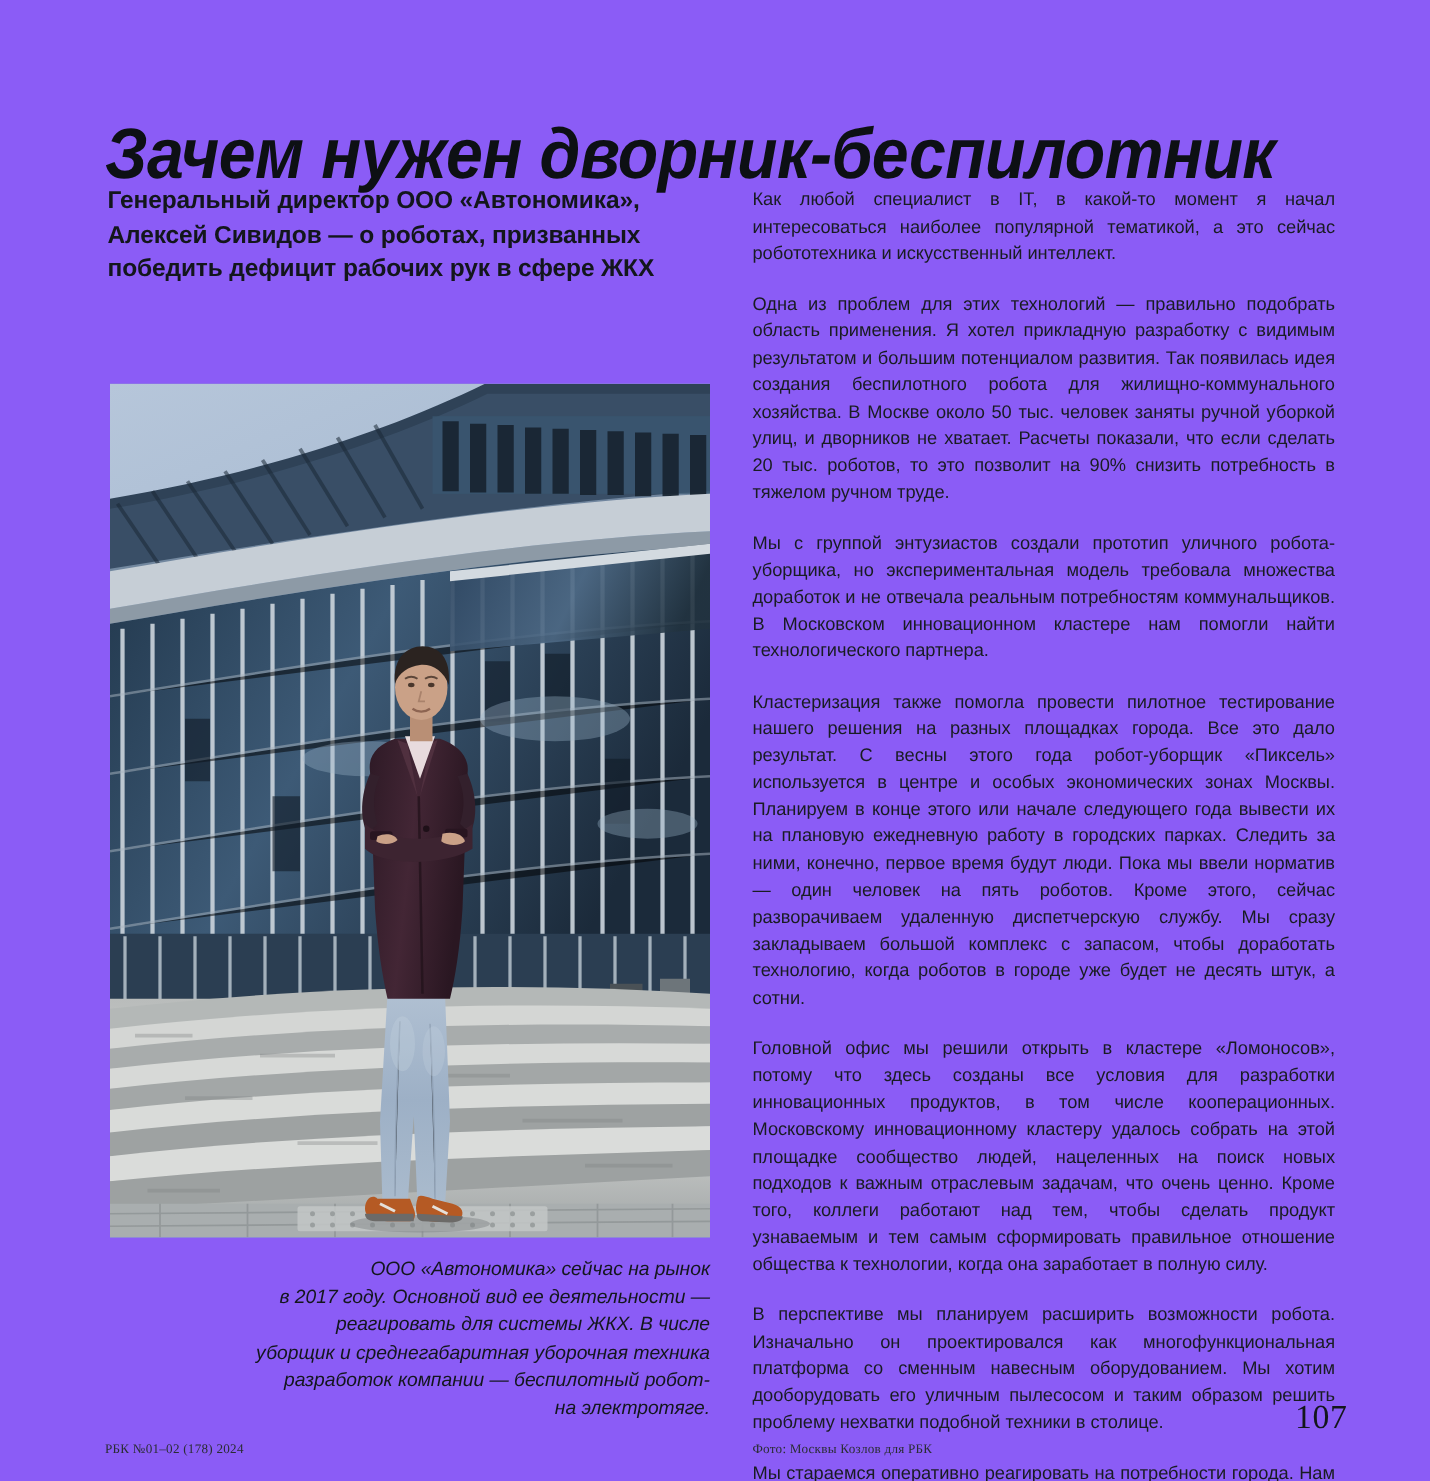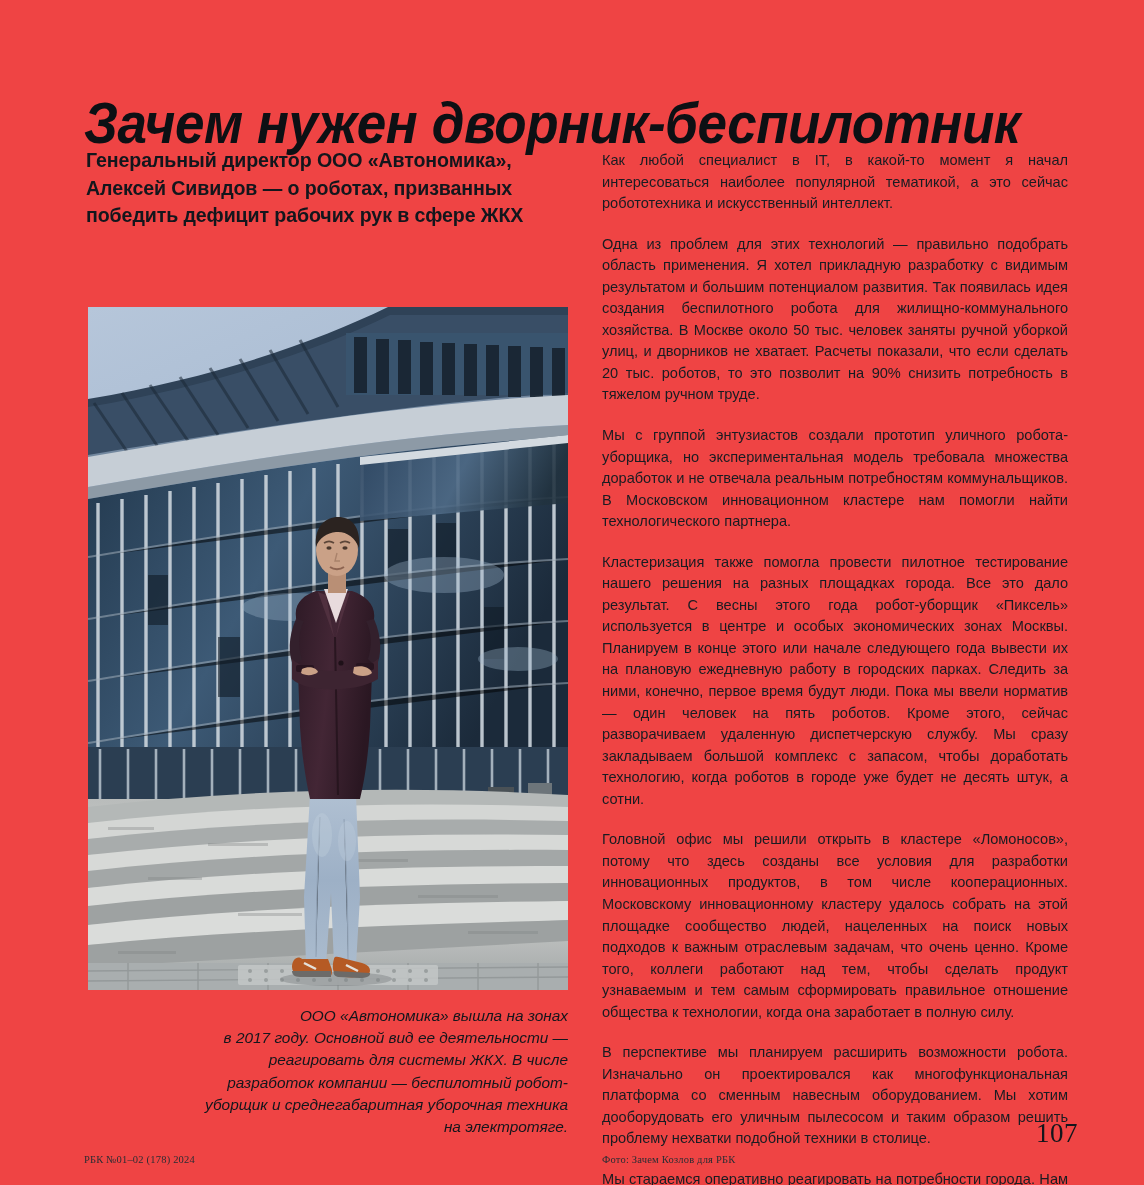--- a/index.html
+++ b/index.html
@@ -12,21 +12,21 @@
     height: 1185px;
     position: relative;
     font-family: "Liberation Sans", sans-serif;
     color: #13161c;
     overflow: hidden;
   }
 
   .page {
     position: absolute;
     inset: 0;
-    background: #ef4444;
+    background: #8b5cf6;
   }
 
   
   .headline {
     position: absolute;
     left: 84px;
     top: 54px;
     width: 1000px;
     font-size: 57px;
     line-height: 62px;
@@ -410,36 +410,36 @@
             <path d="M252 236 C 255 234, 259 234, 262 236"></path>
           </g>
           <path d="M249 246 L247 254 L252 254" stroke="#a9826b" stroke-width="1.4" fill="none"></path>
           <path d="M242 260 C 246 263, 252 263, 256 260" stroke="#8d6451" stroke-width="1.8" fill="none"></path>
         </g>
       </g>
     </svg>
   </figure>
 
   <div class="caption">
-    <span class="ln">ООО «Автономика» вышла на зонах</span>
+    <span class="ln">ООО «Автономика» сейчас на рынок</span>
     <span class="ln">в 2017 году. Основной вид ее деятельности —</span>
     <span class="ln">реагировать для системы ЖКХ. В числе</span>
+    <span class="ln">уборщик и среднегабаритная уборочная техника</span>
     <span class="ln">разработок компании — беспилотный робот-</span>
-    <span class="ln">уборщик и среднегабаритная уборочная техника</span>
     <span class="ln">на электротяге.</span>
   </div>
 
   <div class="body-col">
     <p>Как любой специалист в IT, в какой-то момент я начал интересоваться наиболее популярной тематикой, а это сейчас робототехника и искусственный интеллект.</p>
     <p>Одна из проблем для этих технологий — правильно подобрать область применения. Я хотел прикладную разработку с видимым результатом и большим потенциалом развития. Так появилась идея создания беспилотного робота для жилищно-коммунального хозяйства. В Москве около 50 тыс. человек заняты ручной уборкой улиц, и дворников не хватает. Расчеты показали, что если сделать 20 тыс. роботов, то это позволит на 90% снизить потребность в тяжелом ручном труде.</p>
     <p>Мы с группой энтузиастов создали прототип уличного робота-уборщика, но экспериментальная модель требовала множества доработок и не отвечала реальным потребностям коммунальщиков. В Московском инновационном кластере нам помогли найти технологического партнера.</p>
     <p>Кластеризация также помогла провести пилотное тестирование нашего решения на разных площадках города. Все это дало результат. С весны этого года робот-уборщик «Пиксель» используется в центре и особых экономических зонах Москвы. Планируем в конце этого или начале следующего года вывести их на плановую ежедневную работу в городских парках. Следить за ними, конечно, первое время будут люди. Пока мы ввели норматив — один человек на пять роботов. Кроме этого, сейчас разворачиваем удаленную диспетчерскую службу. Мы сразу закладываем большой комплекс с запасом, чтобы доработать технологию, когда роботов в городе уже будет не десять штук, а сотни.</p>
     <p>Головной офис мы решили открыть в кластере «Ломоносов», потому что здесь созданы все условия для разработки инновационных продуктов, в том числе кооперационных. Московскому инновационному кластеру удалось собрать на этой площадке сообщество людей, нацеленных на поиск новых подходов к важным отраслевым задачам, что очень ценно. Кроме того, коллеги работают над тем, чтобы сделать продукт узнаваемым и тем самым сформировать правильное отношение общества к технологии, когда она заработает в полную силу.</p>
     <p>В перспективе мы планируем расширить возможности робота. Изначально он проектировался как многофункциональная платформа со сменным навесным оборудованием. Мы хотим дооборудовать его уличным пылесосом и таким образом решить проблему нехватки подобной техники в столице.</p>
     <p>Мы стараемся оперативно реагировать на потребности города. Нам постоянно поступают предложения о создании новых модулей: пескоразбрасыватели, манипуляторы и даже дренажные «убиратели луж». Большое количество предложений подтверждает, что мы на верном пути.</p>
 
   </div>
 
   <div class="footer-left">РБК №01–02 (178) 2024</div>
-  <div class="footer-credit">Фото: Зачем Козлов для РБК</div>
+  <div class="footer-credit">Фото: Москвы Козлов для РБК</div>
   <div class="folio">107</div>
 
 </div>
 
 </body></html>

